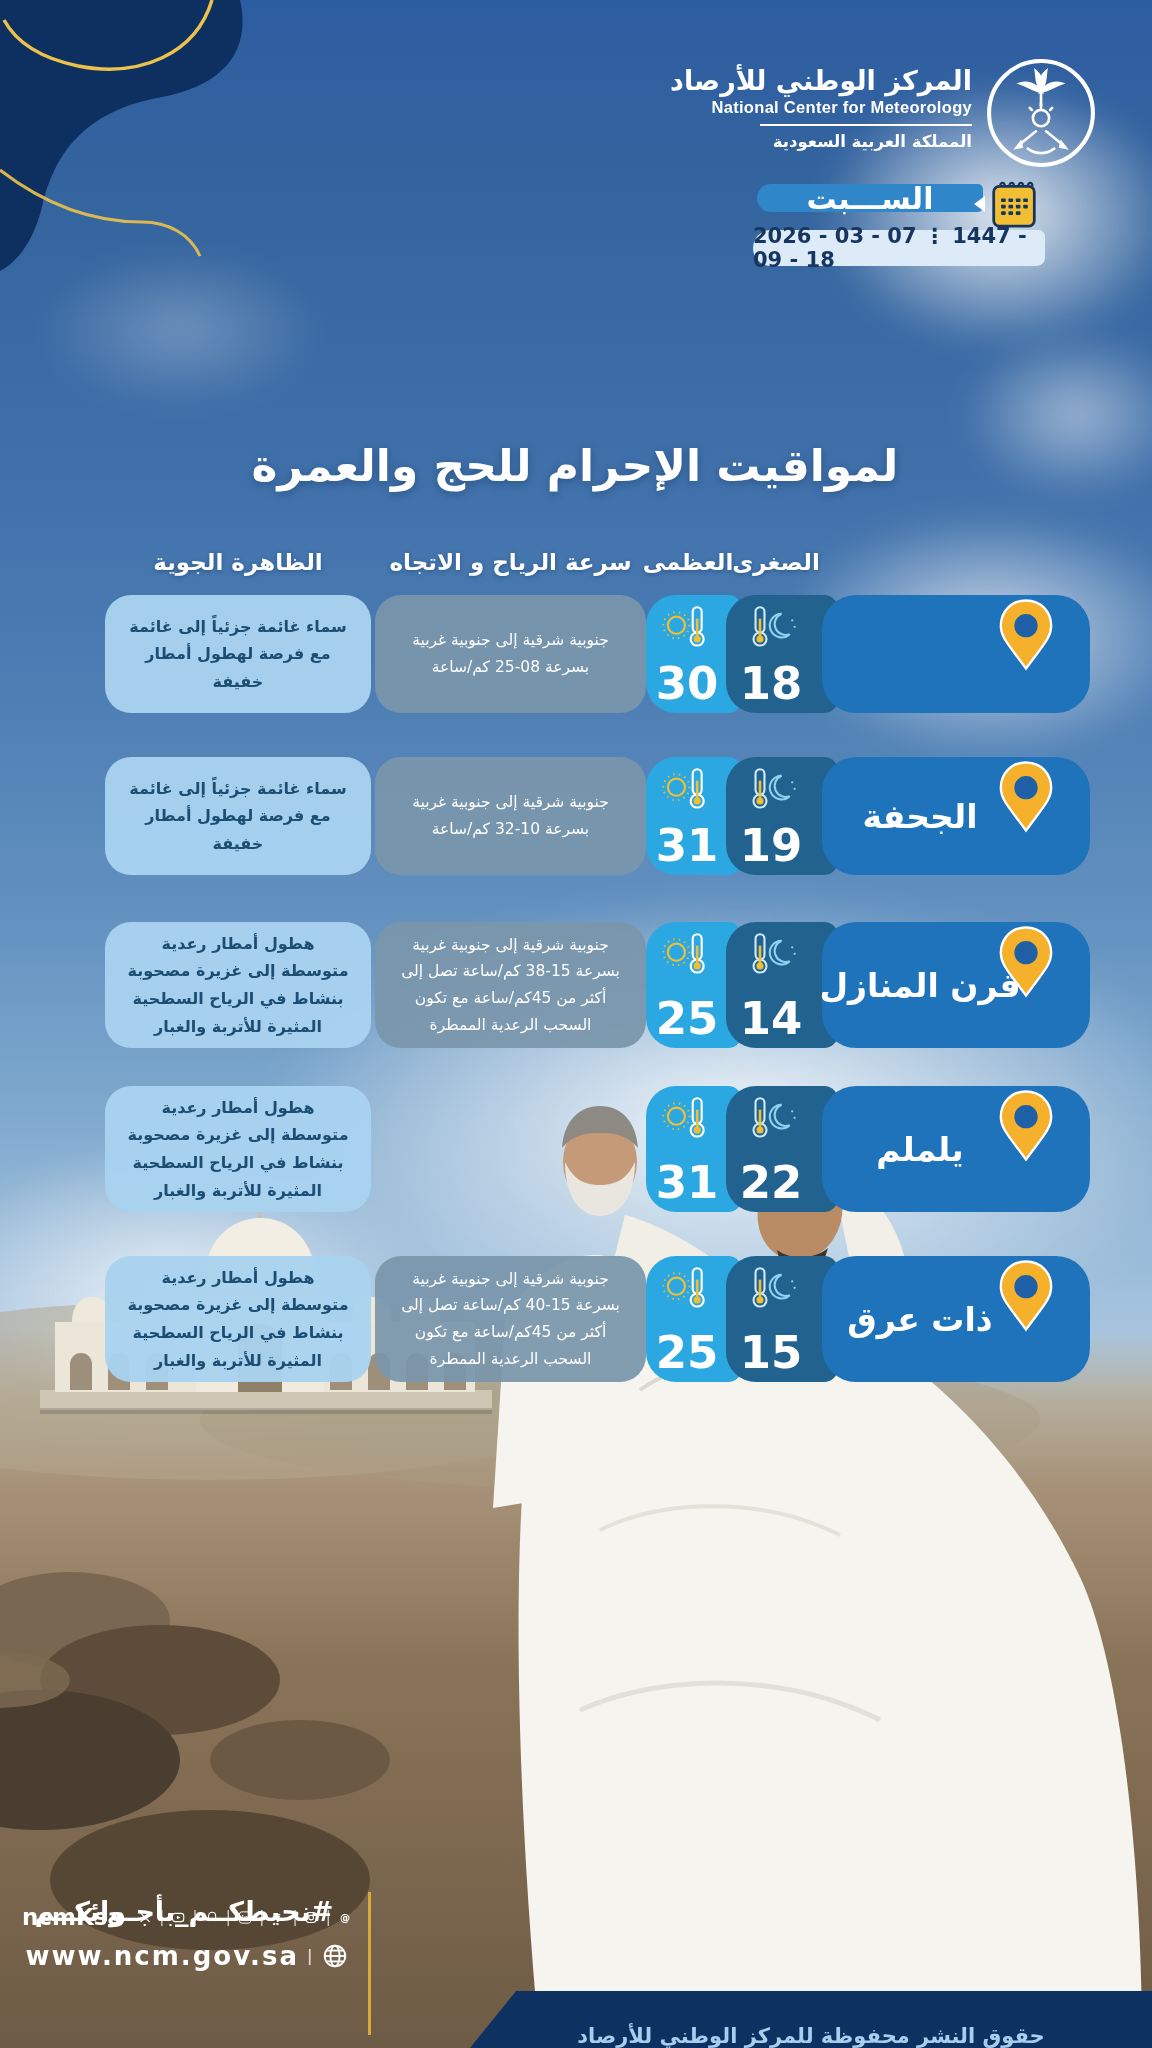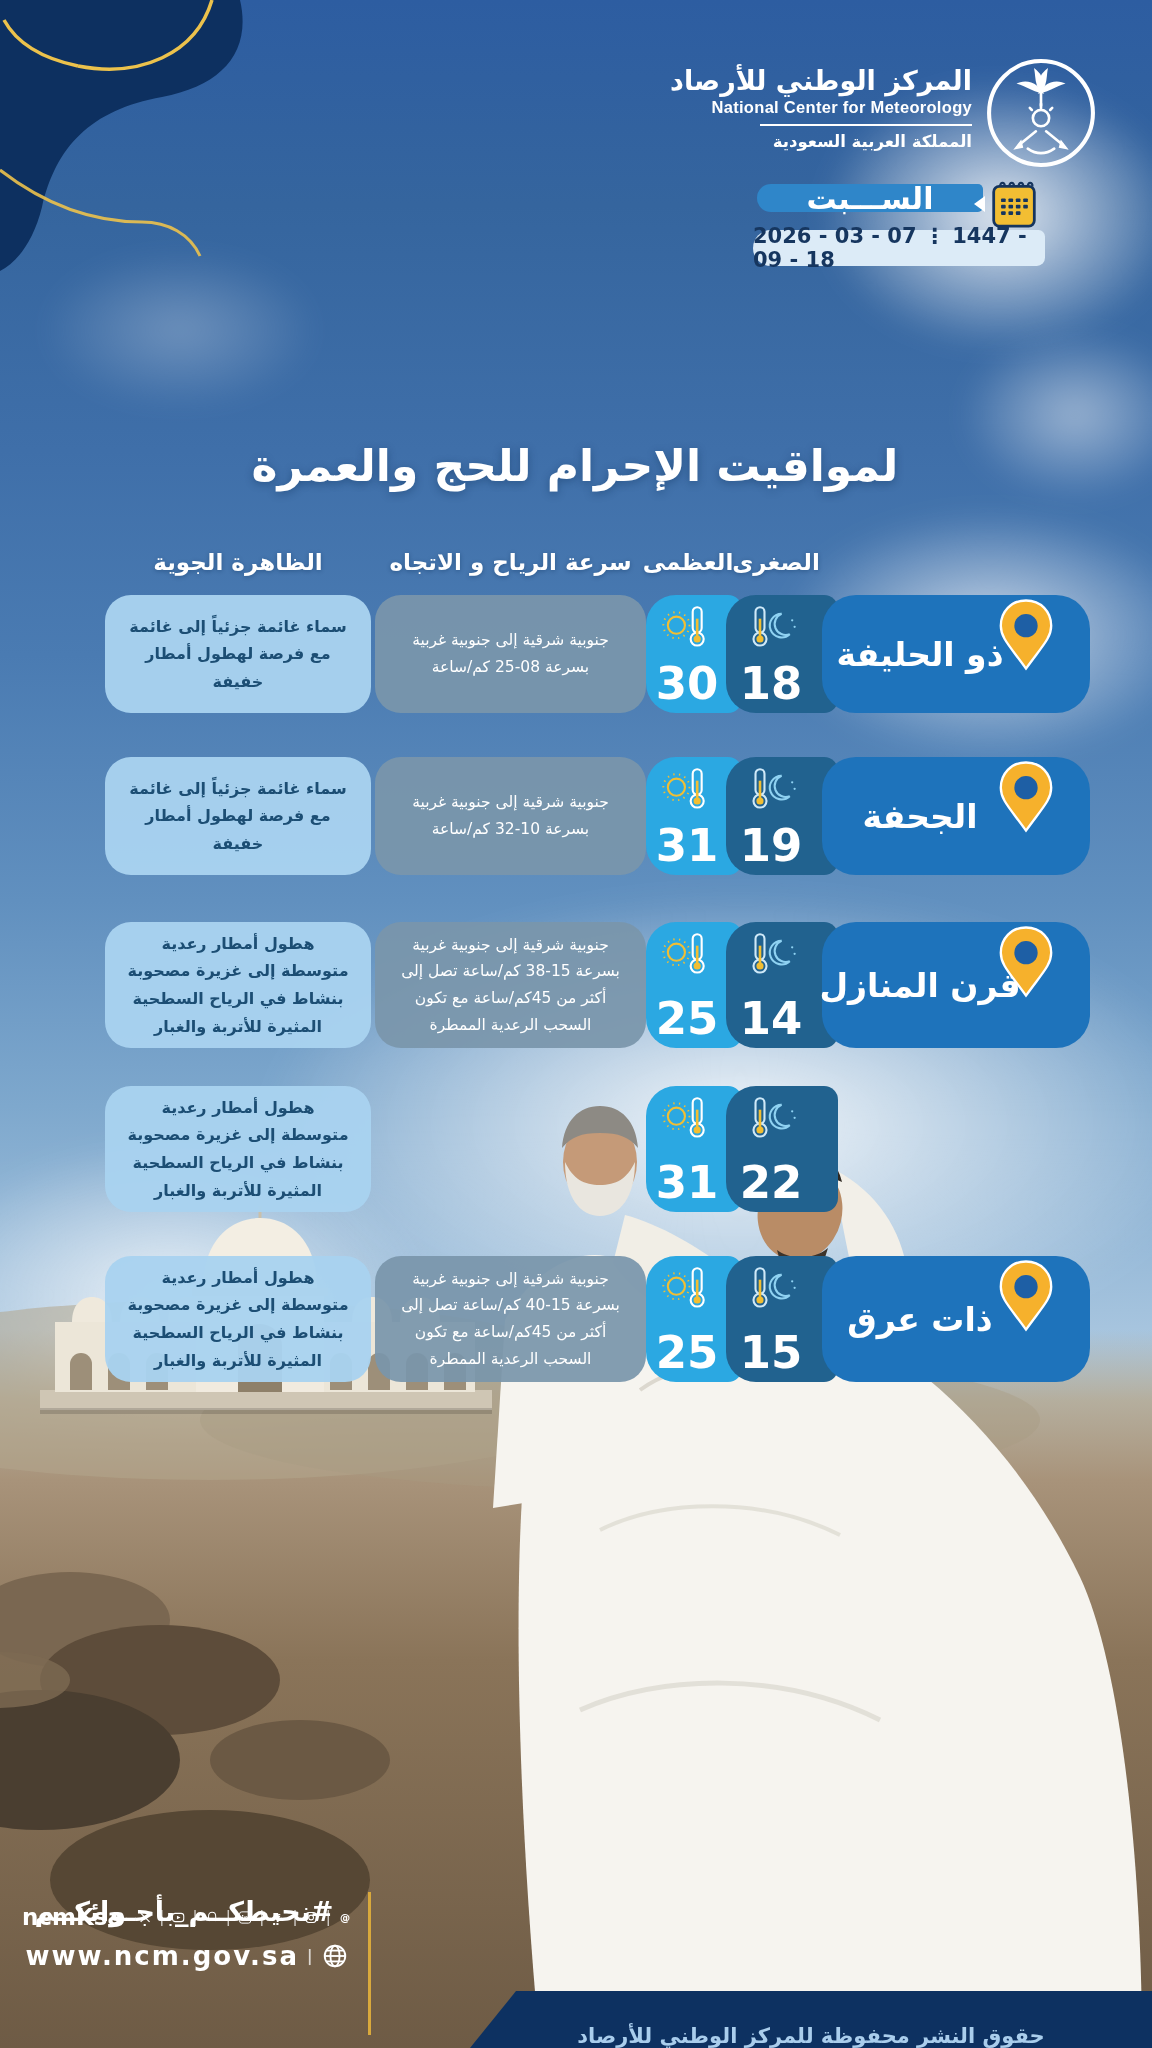--- a/index.html
+++ b/index.html
@@ -291,21 +291,20 @@
         </svg>
       <span class="temp-val">30</span>
     </div>
     <div class="cell temp min">
       <svg class="temp-icon" viewBox="0 0 66 54">
           <use href="#sym-thermo-moon"></use>
         </svg>
       <span class="temp-val">18</span>
     </div>
     <div class="cell loc">
-      <span class="loc-name">ذو الحليفة</span>
       <svg class="pin" viewBox="0 0 60 78">
           <use href="#sym-pin"></use>
         </svg>
     </div>
   </div>
 
   <div class="row" style="top:757px;height:118px">
     <div class="cell phen">
         <span>سماء غائمة جزئياً إلى غائمة مع فرصة لهطول أمطار خفيفة</span>
       </div>
@@ -367,20 +366,26 @@
       <svg class="temp-icon" viewBox="0 0 66 54">
           <use href="#sym-thermo-sun"></use>
         </svg>
       <span class="temp-val">31</span>
     </div>
     <div class="cell temp min">
       <svg class="temp-icon" viewBox="0 0 66 54">
           <use href="#sym-thermo-moon"></use>
         </svg>
       <span class="temp-val">22</span>
+    </div>
+    <div class="cell loc">
+      <span class="loc-name">يلملم</span>
+      <svg class="pin" viewBox="0 0 60 78">
+          <use href="#sym-pin"></use>
+        </svg>
     </div>
   </div>
 
   <div class="row" style="top:1256px;height:126px">
     <div class="cell phen">
         <span>هطول أمطار رعدية متوسطة إلى غزيرة مصحوبة بنشاط في الرياح السطحية المثيرة للأتربة والغبار</span>
       </div>
     <div class="cell wind">
         <span>جنوبية شرقية إلى جنوبية غربية بسرعة 15-40 كم/ساعة تصل إلى أكثر من 45كم/ساعة مع تكون السحب الرعدية الممطرة</span>
       </div>

